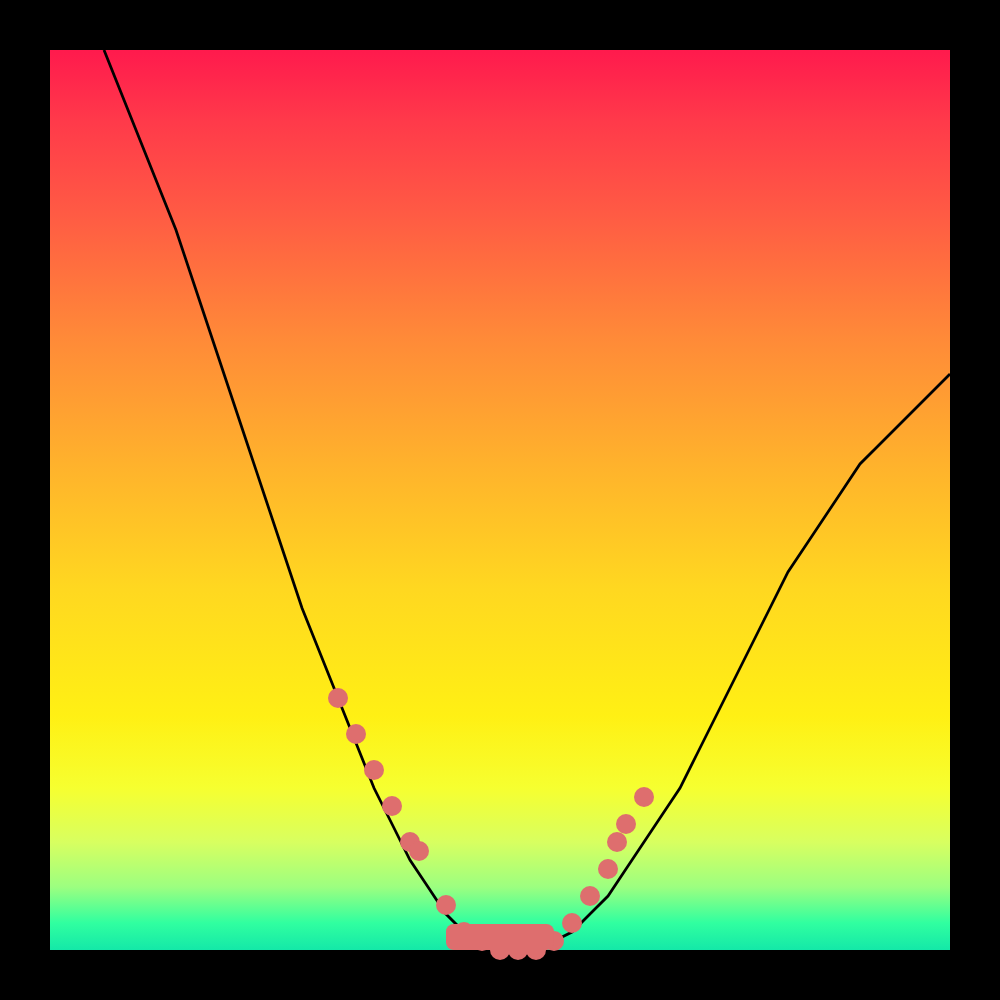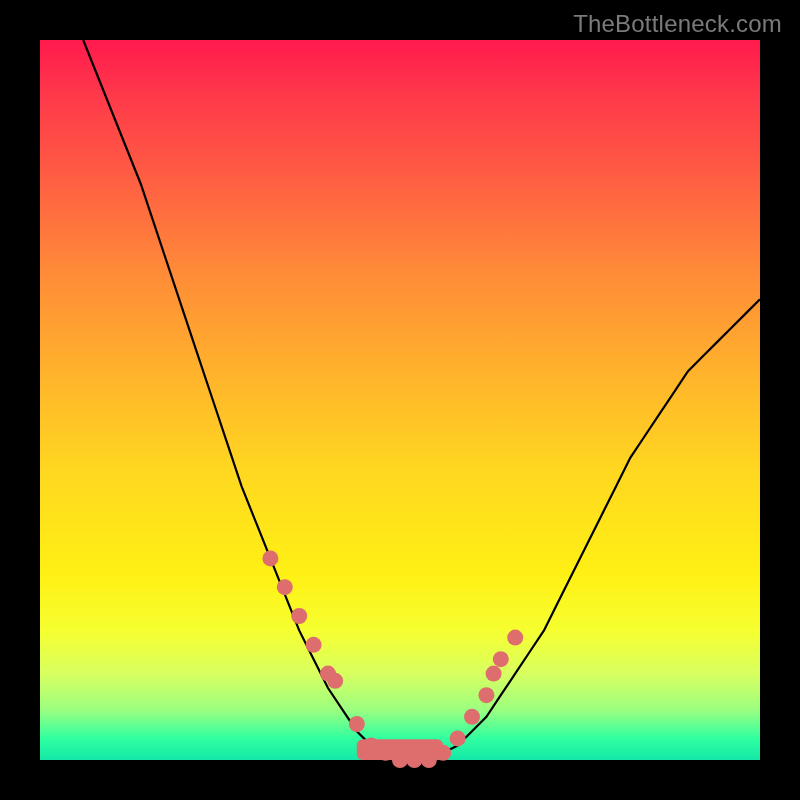--- a/index.html
+++ b/index.html
@@ -83,14 +83,13 @@
         <circle cx="417.6" cy="698.4" r="8" fill="#de6e6e"></circle>
         <circle cx="432.0" cy="676.8" r="8" fill="#de6e6e"></circle>
         <circle cx="446.4" cy="655.2" r="8" fill="#de6e6e"></circle>
         <circle cx="453.6" cy="633.6" r="8" fill="#de6e6e"></circle>
         <circle cx="460.8" cy="619.2" r="8" fill="#de6e6e"></circle>
         <circle cx="475.2" cy="597.6" r="8" fill="#de6e6e"></circle>
       </g>
     <rect id="bottom-bar" fill="#de6e6e" x="316.8" y="699.2" width="86.4" height="20.8" rx="6"></rect>
   </svg>
 
-  <div class="watermark">TheBottleneck.com</div>
 </div>
 
 </body></html>

